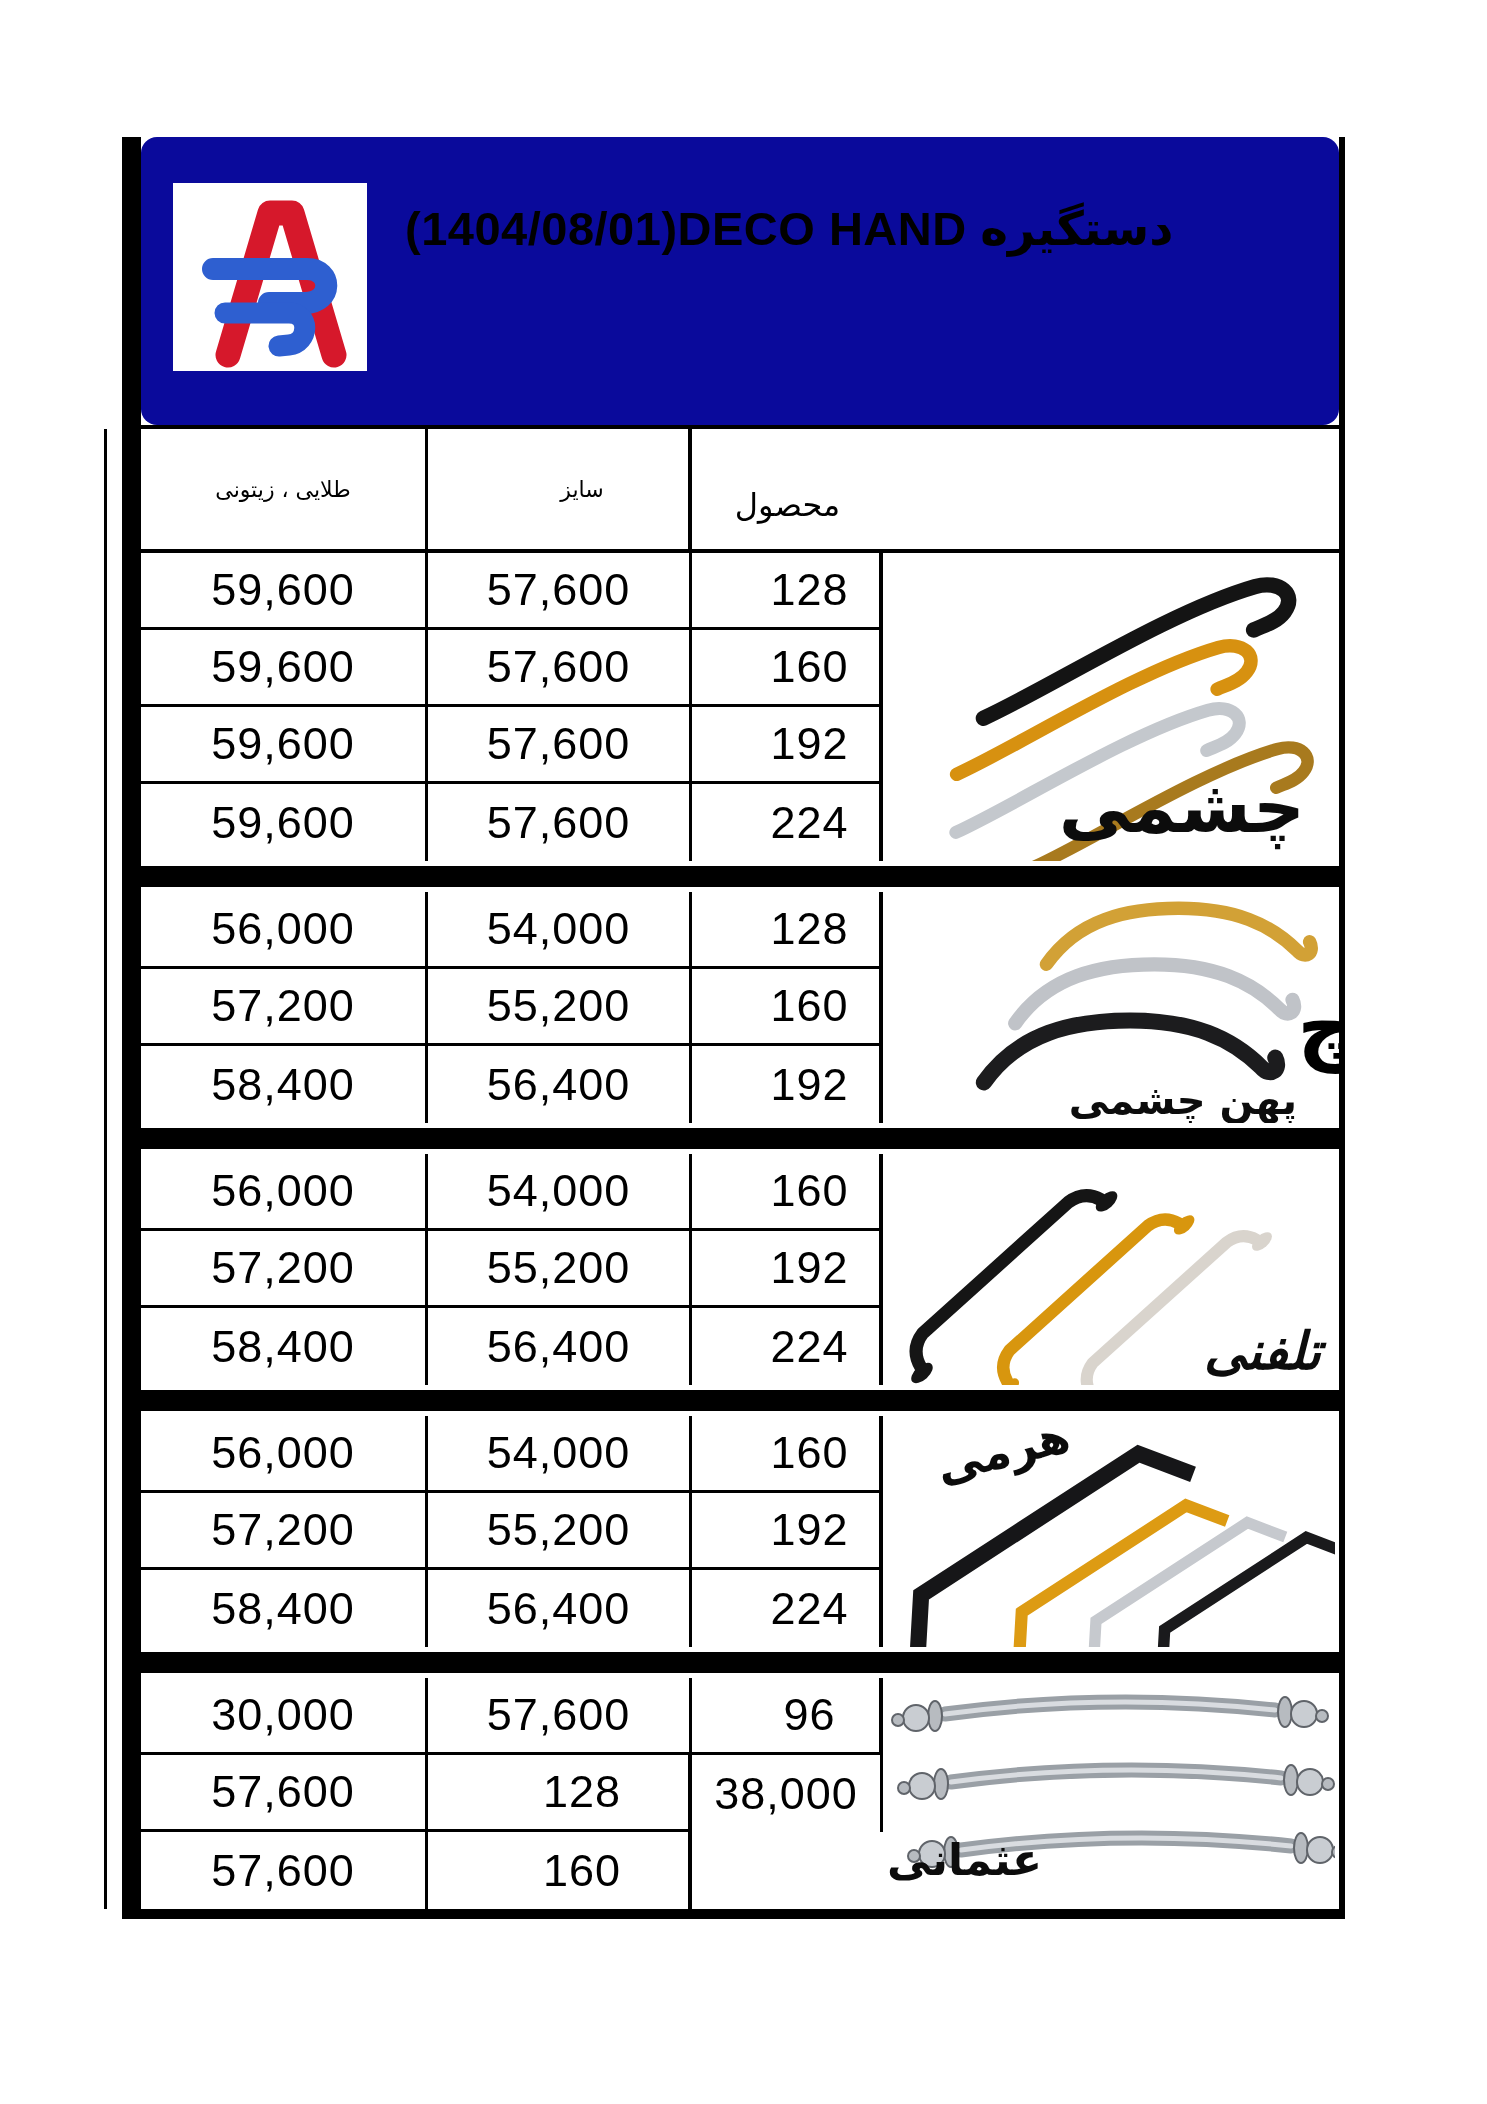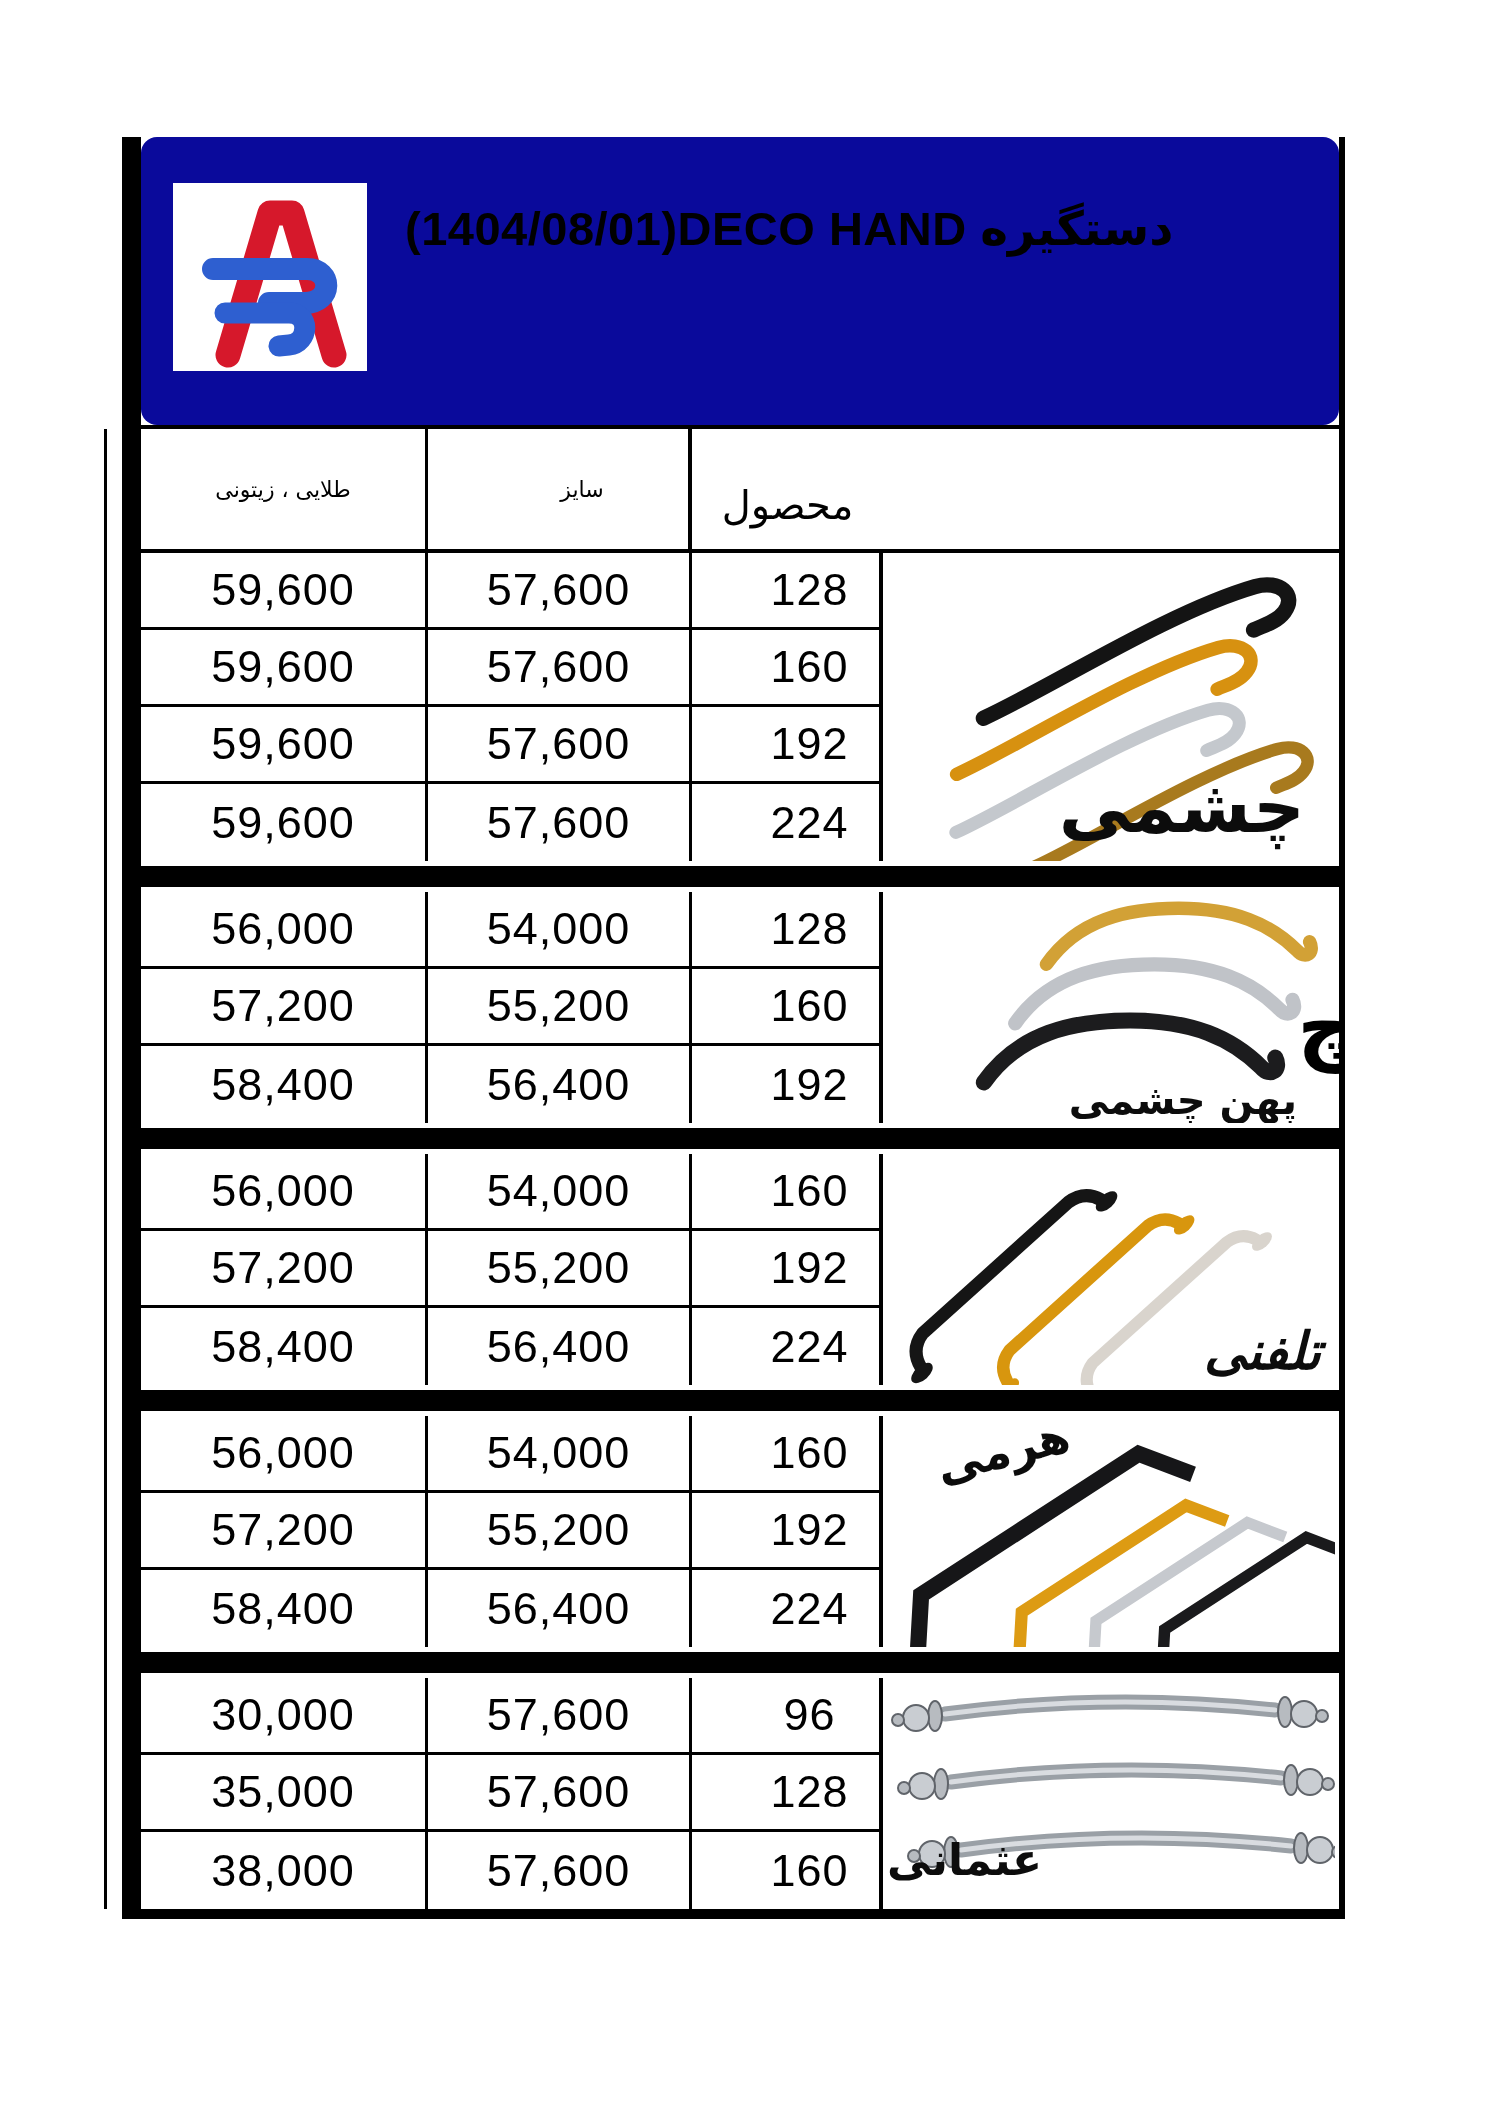--- a/index.html
+++ b/index.html
@@ -30,21 +30,21 @@
   .thead{height:120px;border-bottom:4px solid #000;}
   .group{grid-auto-rows:77px;position:relative;}
   .cell{
     display:flex;align-items:center;justify-content:center;text-align:center;
     box-sizing:border-box;background:#fff;
   }
   .rb{border-right:3px solid #000;}
   .rb2{border-right:4px solid #000;padding-left:48px;}
   .bb{border-bottom:3px solid #000;}
   .th{font-family:"DejaVu Sans",sans-serif;font-size:22px;direction:rtl;}
-  .th.big{font-size:40px;margin-top:32px;}
+  .th.big{font-size:32px;margin-top:32px;}
   .num{font-size:45px;letter-spacing:1px;}
   .band{height:21px;background:#000;border-top:5px solid #fff;border-bottom:5px solid #fff;}
 
   .product-cell{position:relative;overflow:hidden;background:#fff;}
   .product-cell svg{position:absolute;left:0;top:0;}
   .plabel{
     position:absolute;font-family:"DejaVu Sans",sans-serif;font-weight:bold;color:#0c0c0c;
     white-space:nowrap;direction:ltr;
   }
   .plabel.g0{right:34px;bottom:12px;font-size:72px;text-align:center;}
@@ -230,21 +230,20 @@
       </div>
     </div>
 
     <div class="band"></div>
 
     <div class="group">
       <div class="cell num rb bb">30,000</div>
       <div class="cell num rb bb">57,600</div>
       <div class="cell num rb2 bb">96</div>
 
-      <div class="cell num rb bb">35,000</div>
       <div class="cell num rb bb">57,600</div>
       <div class="cell num rb2 bb">128</div>
 
       <div class="cell num rb">38,000</div>
       <div class="cell num rb">57,600</div>
       <div class="cell num rb2">160</div>
 
       <div class="product-cell" style="grid-column:4;grid-row:1 / span 3;">
         <svg width="452" height="231" viewBox="0 0 452 231">
           <g stroke-linecap="round">

